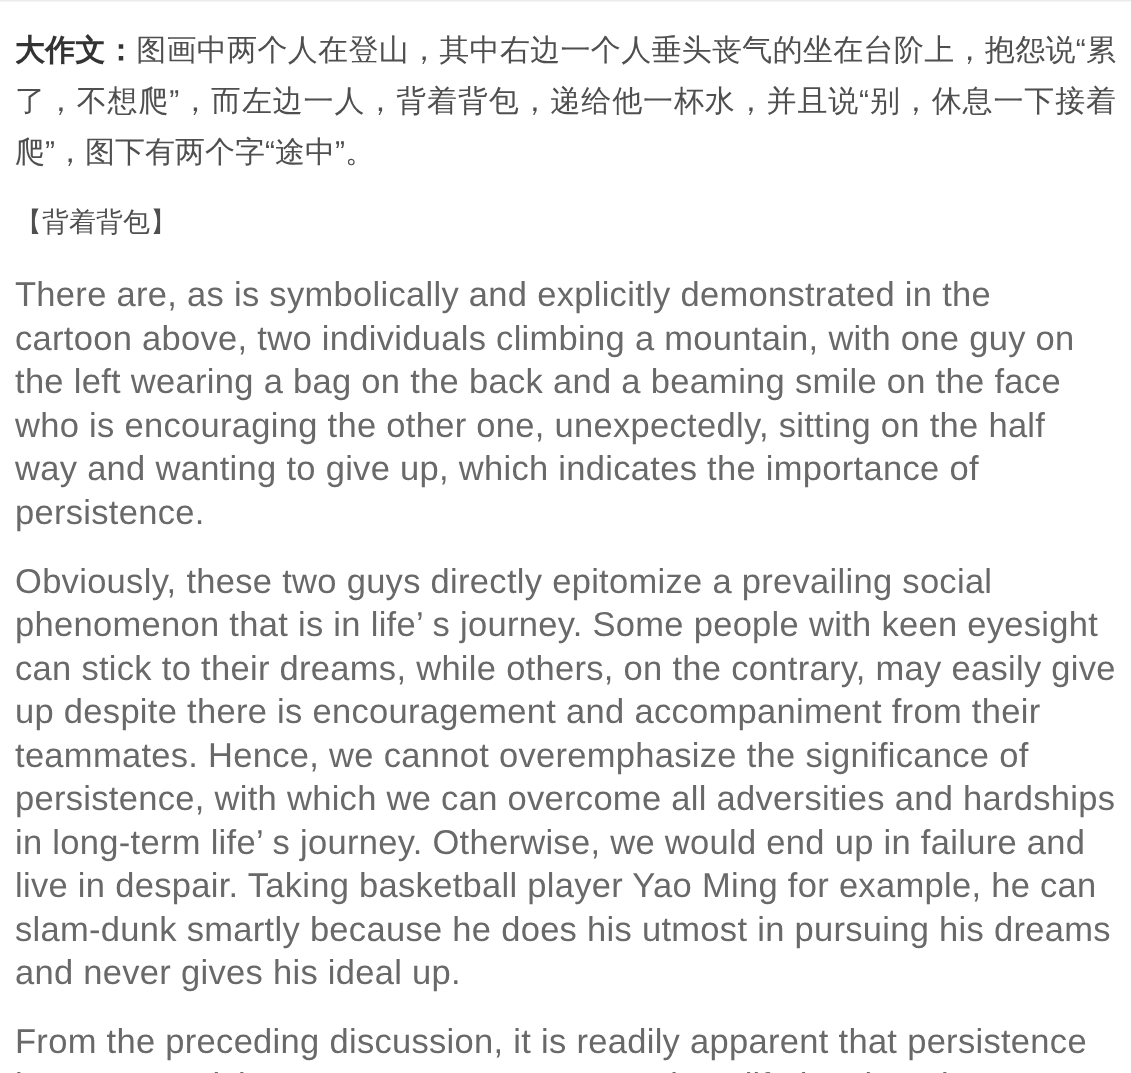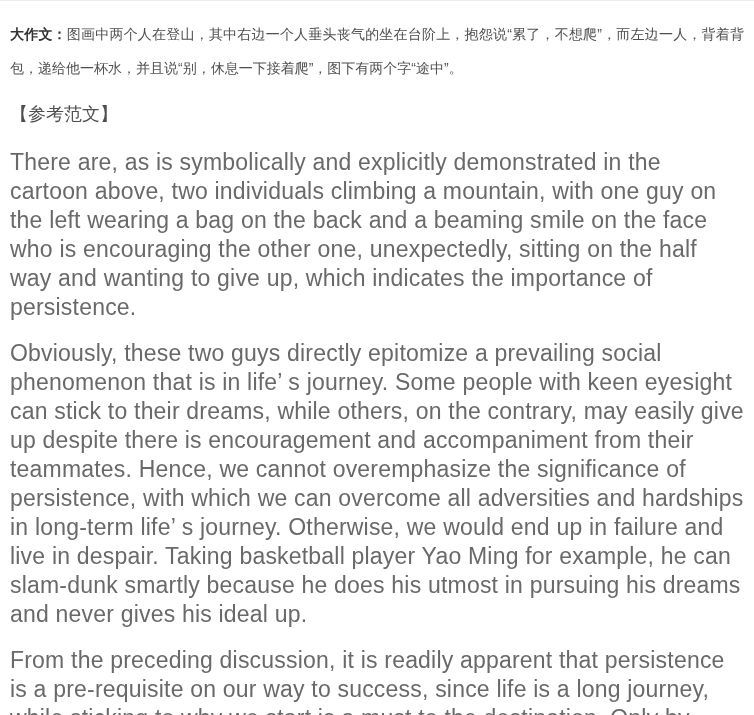--- a/index.html
+++ b/index.html
@@ -14,21 +14,21 @@
   .page {
     width: 754px;
     min-height: 715px;
     padding: 16px 10px 12px 10px;
     border-top: 1px solid #ececec;
     background: #ffffff;
     overflow: hidden;
   }
   
   .prompt {
-    font-size: 14px;
+    font-size: 20px;
     line-height: 34px;
     color: #4f4f4f;
     text-align: justify;
   }
   .prompt .label {
     font-weight: bold;
     color: #333333;
   }
   
   .ref-heading {
@@ -48,21 +48,21 @@
     font-weight: 300;
   }
 </style>
 </head>
 <body>
 
 <div class="page">
 
   <p class="prompt"><span class="label">大作文：</span><span>图画中两个人在登山，其中右边一个人垂头丧气的坐在台阶上，抱怨说“累了，不想爬”，而左边一人，背着背包，递给他一杯水，并且说“别，休息一下接着爬”，图下有两个字“途中”。</span></p>
 
-  <p class="ref-heading">【参考范文】</p>
+  <p class="ref-heading">【背着背包】</p>
 
   <p class="en">There are, as is symbolically and explicitly demonstrated in the cartoon above, two individuals climbing a mountain, with one guy on the left wearing a bag on the back and a beaming smile on the face who is encouraging the other one, unexpectedly, sitting on the half way and wanting to give up, which indicates the importance of persistence.</p>
 
   <p class="en">Obviously, these two guys directly epitomize a prevailing social phenomenon that is in life’ s journey. Some people with keen eyesight can stick to their dreams, while others, on the contrary, may easily give up despite there is encouragement and accompaniment from their teammates. Hence, we cannot overemphasize the significance of persistence, with which we can overcome all adversities and hardships in long-term life’ s journey. Otherwise, we would end up in failure and live in despair. Taking basketball player Yao Ming for example, he can slam-dunk smartly because he does his utmost in pursuing his dreams and never gives his ideal up.</p>
 
   <p class="en">From the preceding discussion, it is readily apparent that persistence is a pre-requisite on our way to success, since life is a long journey, while sticking to why we start is a must to the destination. Only by making constant efforts and never stopping making progress can we expect a bright and promising future!</p>
 
 </div>
 
 </body></html>

